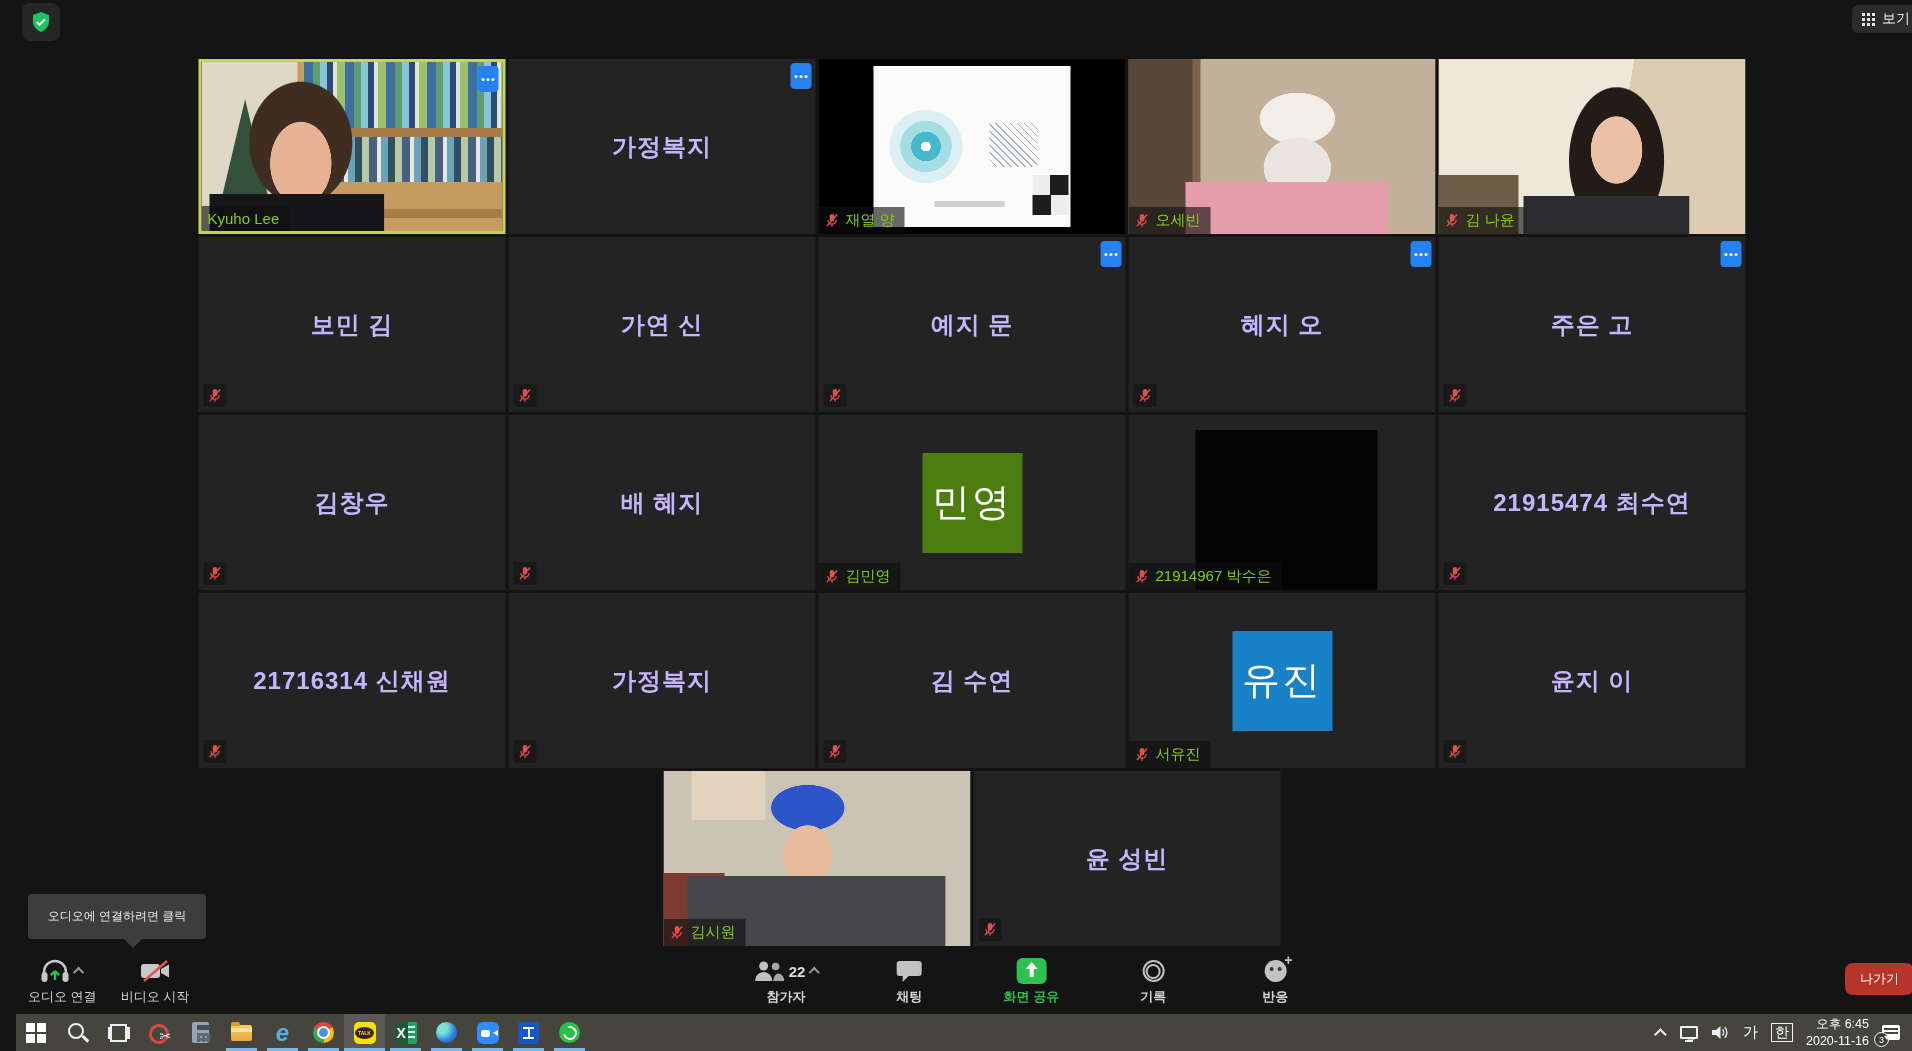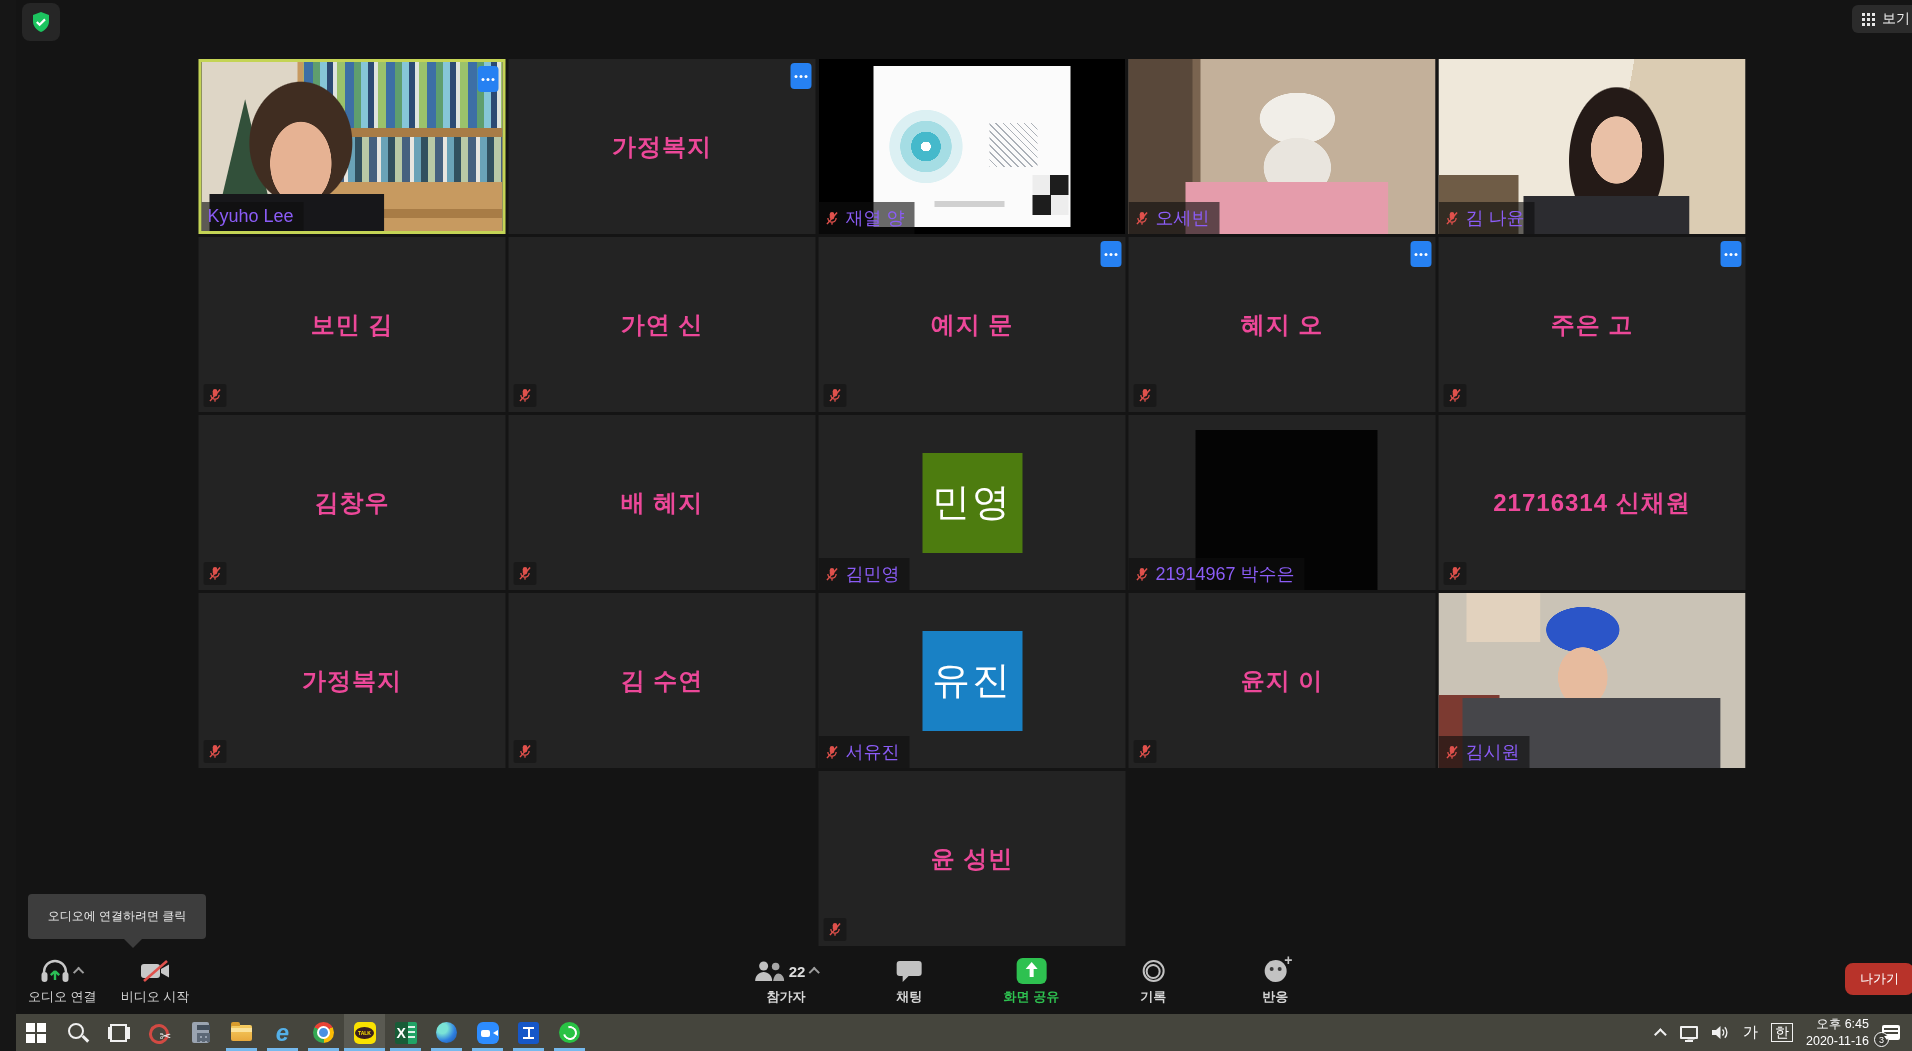--- a/index.html
+++ b/index.html
@@ -18,28 +18,28 @@
       linear-gradient(#e8e8e8,#e8e8e8),linear-gradient(#e8e8e8,#e8e8e8),linear-gradient(#e8e8e8,#e8e8e8);
     background-size:3px 3px;background-repeat:no-repeat;
     background-position:0 0,5px 0,10px 0,0 5px,5px 5px,10px 5px,0 10px,5px 10px,10px 10px;}
 
   
   .grid{position:absolute;top:59px;left:50%;transform:translateX(-50%);width:1547px;
     display:flex;flex-wrap:wrap;gap:3px;justify-content:center;}
   .tile{position:relative;width:307px;height:175px;background:#232323;overflow:hidden;}
   .tile.active{border:3px solid var(--active-border,#c4d455);}
   .center-name{position:absolute;inset:0;display:flex;align-items:center;justify-content:center;
-    color:#ec4899;font-size:24px;font-weight:600;letter-spacing:1px;}
+    color:#c4b5fd;font-size:24px;font-weight:600;letter-spacing:1px;}
   .avatar-box{position:absolute;left:50%;top:50%;transform:translate(-50%,-50%);width:100px;height:100px;
     display:flex;align-items:center;justify-content:center;color:#fff;font-size:38px;font-weight:500;letter-spacing:2px;}
   .menu-btn{position:absolute;top:4px;right:4px;width:21px;height:26px;border-radius:4px;
     background:var(--accent-blue,#2681f2);display:flex;align-items:center;justify-content:center;gap:2px;}
   .menu-btn span{width:3px;height:3px;border-radius:50%;background:#fff;}
   .label-bar{position:absolute;left:0;bottom:0;max-width:92%;display:flex;align-items:center;gap:6px;
-    background:rgba(15,15,15,.62);padding:4px 10px 4px 6px;color:#8b5cf6;font-size:18px;white-space:nowrap;text-align:center;}
+    background:rgba(15,15,15,.62);padding:4px 10px 4px 6px;color:#84cc16;font-size:15px;white-space:nowrap;text-align:center;}
   .tile.active .label-bar{left:0;bottom:0;}
   .corner-mute{position:absolute;left:5px;bottom:5px;padding:4px;background:rgba(0,0,0,.28);border-radius:2px;
     display:flex;align-items:center;justify-content:center;}
   .mic{display:flex;align-items:center;}
 
   
   .art{position:absolute;inset:0;}
   
   .art-kyuho{background:
     linear-gradient(#a87c46,#a87c46) right 0 top 41%/66% 9px no-repeat,
@@ -376,20 +376,31 @@
               <rect x="5.6" y="1" width="4.8" height="8" rx="2.4" fill="var(--mute-red)"></rect>
               <path d="M3.6 7.5a4.4 4.4 0 0 0 8.8 0" fill="none" stroke="var(--mute-red)" stroke-width="1.4"></path>
               <rect x="7.3" y="12" width="1.4" height="2.6" fill="var(--mute-red)"></rect>
               <line x1="2.6" y1="14" x2="13.4" y2="1.6" stroke="var(--mute-red)" stroke-width="1.6"></line>
             </svg>
           </span>
           <span>21914967 박수은</span>
         </div>
       </div>
       <div class="tile">
+        <div class="center-name">21915474 최수연</div>
+        <div class="corner-mute">
+          <svg width="15" height="15" viewBox="0 0 16 16">
+            <rect x="5.6" y="1" width="4.8" height="8" rx="2.4" fill="var(--mute-red)"></rect>
+            <path d="M3.6 7.5a4.4 4.4 0 0 0 8.8 0" fill="none" stroke="var(--mute-red)" stroke-width="1.4"></path>
+            <rect x="7.3" y="12" width="1.4" height="2.6" fill="var(--mute-red)"></rect>
+            <line x1="2.6" y1="14" x2="13.4" y2="1.6" stroke="var(--mute-red)" stroke-width="1.6"></line>
+          </svg>
+        </div>
+      </div>
+      <div class="tile">
         <div class="center-name">21716314 신채원</div>
         <div class="corner-mute">
           <svg width="15" height="15" viewBox="0 0 16 16">
             <rect x="5.6" y="1" width="4.8" height="8" rx="2.4" fill="var(--mute-red)"></rect>
             <path d="M3.6 7.5a4.4 4.4 0 0 0 8.8 0" fill="none" stroke="var(--mute-red)" stroke-width="1.4"></path>
             <rect x="7.3" y="12" width="1.4" height="2.6" fill="var(--mute-red)"></rect>
             <line x1="2.6" y1="14" x2="13.4" y2="1.6" stroke="var(--mute-red)" stroke-width="1.6"></line>
           </svg>
         </div>
       </div>

